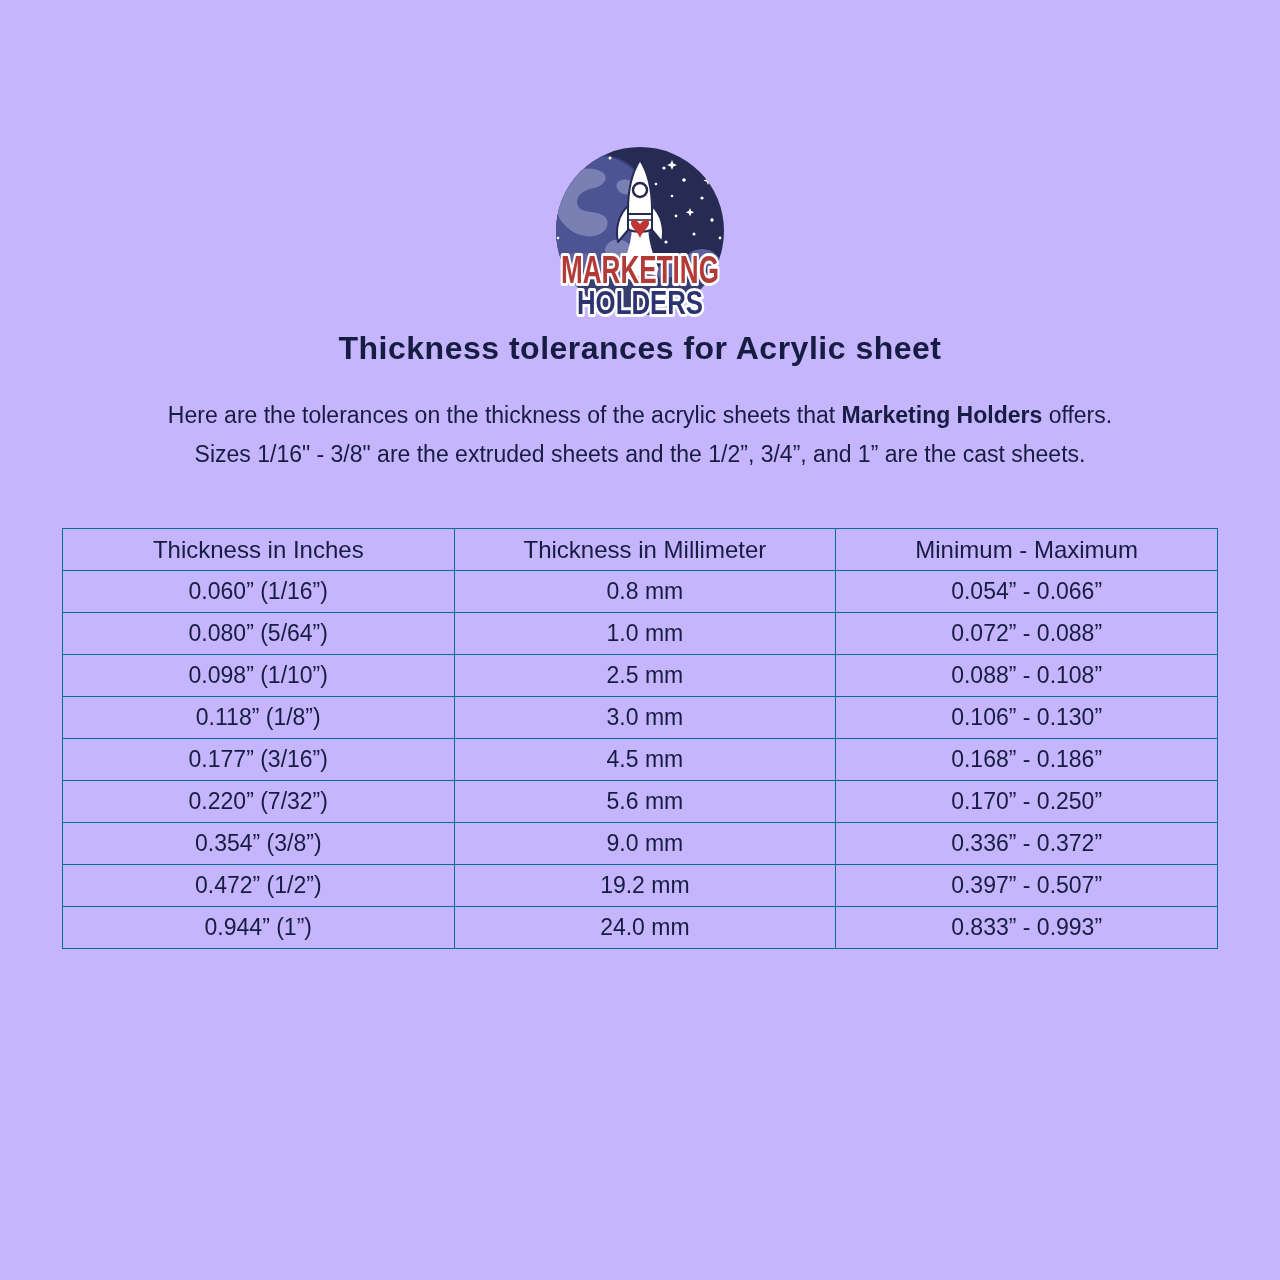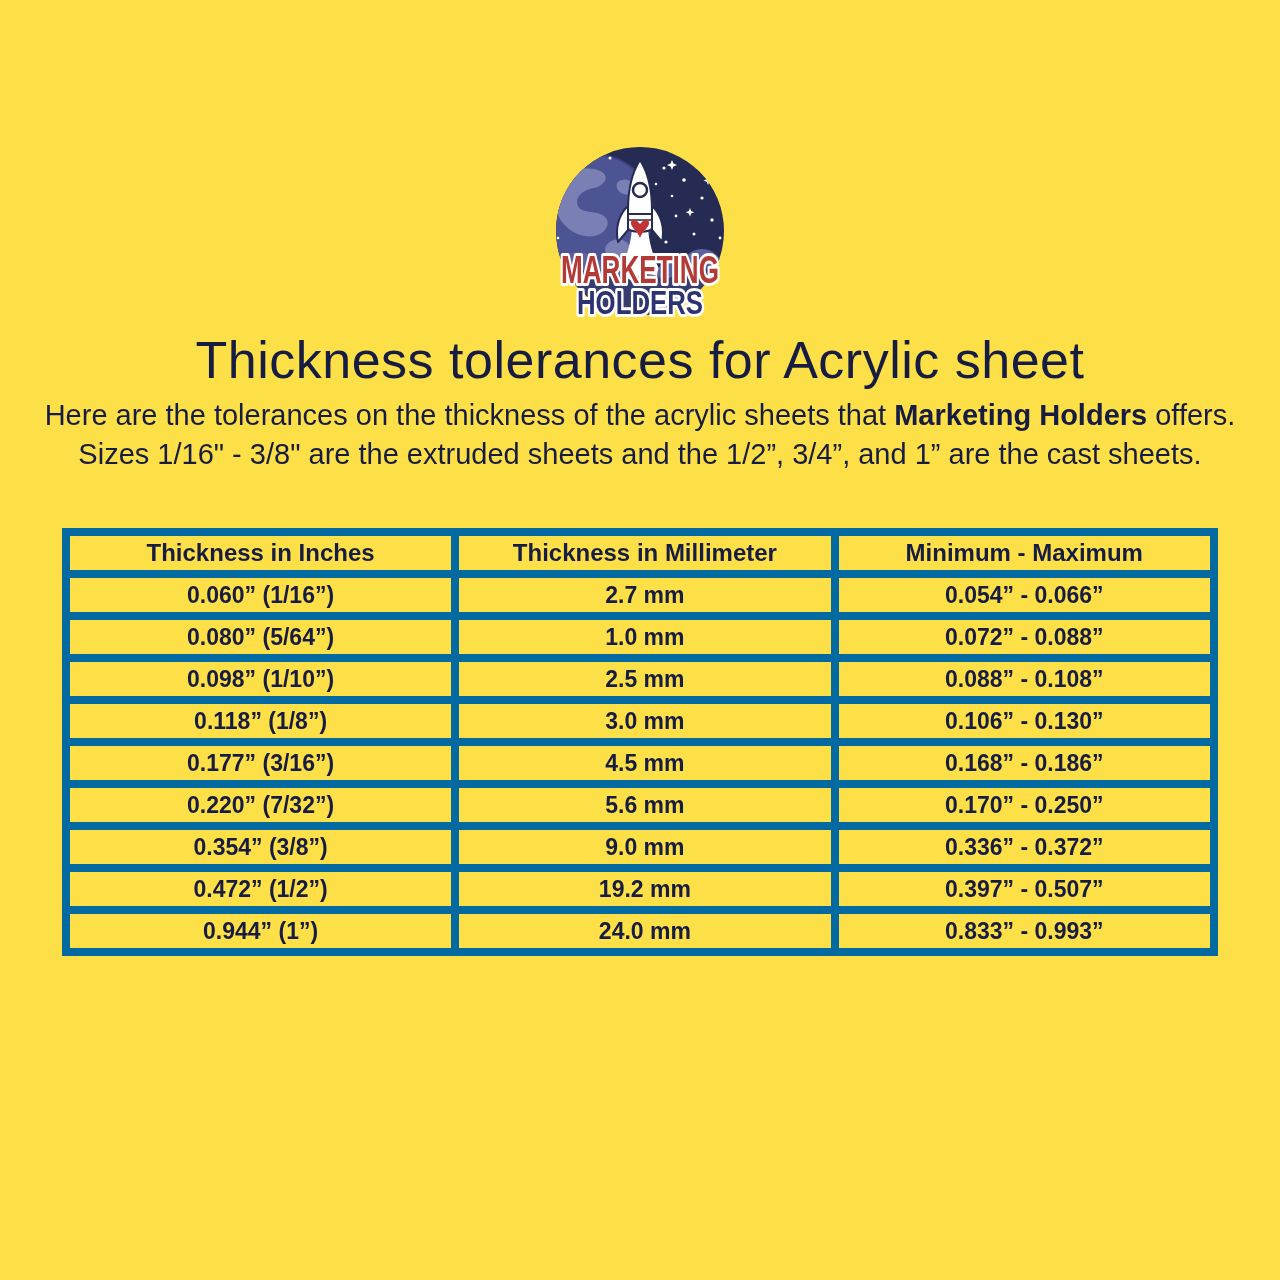--- a/index.html
+++ b/index.html
@@ -1,75 +1,75 @@
 <!DOCTYPE html>
 <html><head>
 <meta charset="utf-8">
 <style>
   * { box-sizing: border-box; }
   html, body { margin: 0; padding: 0; background: #ffffff; }
   .page {
     position: relative;
     width: 1280px;
     height: 1280px;
-    background: #fde047;
+    background: #c4b5fd;
     font-family: "Liberation Sans", sans-serif;
     color: #171c42;
     overflow: hidden;
   }
   .logo-wrap {
     position: absolute;
     top: 146px;
     left: 50%;
     transform: translateX(-50%);
     width: 192px;
     height: 172px;
   }
   .page-title {
     position: absolute;
     top: 330px;
     left: 0;
     width: 100%;
     text-align: center;
-    font-size: 52px;
-    font-weight: 400;
+    font-size: 32px;
+    font-weight: 700;
     letter-spacing: 0.5px;
     color: #171c42;
   }
   .intro {
     position: absolute;
     top: 396px;
     left: 0;
     width: 100%;
     text-align: center;
-    font-size: 29px;
+    font-size: 23px;
     line-height: 39px;
     color: #171c42;
   }
   .intro b { font-weight: 700; }
   .table-wrap {
     position: absolute;
     top: 528px;
     left: 62px;
     width: 1156px;
   }
   table.tolerance {
     width: 100%;
     border-collapse: collapse;
     table-layout: fixed;
   }
   table.tolerance th,
   table.tolerance td {
-    border: 8px solid #0369a1;
+    border: 1px solid #0369a1;
     height: 42px;
     padding: 0 4px;
     text-align: center;
     vertical-align: middle;
     font-size: 23px;
-    font-weight: 700;
+    font-weight: 400;
     color: #171c42;
     white-space: nowrap;
     overflow: hidden;
   }
   table.tolerance th { font-size: 24px; }
   .logo-svg text {
     font-family: "Liberation Sans", sans-serif;
     font-weight: bold;
     text-anchor: middle;
     paint-order: stroke;
@@ -179,21 +179,21 @@
       <thead>
         <tr>
           <th>Thickness in Inches</th>
           <th>Thickness in Millimeter</th>
           <th>Minimum - Maximum</th>
         </tr>
       </thead>
       <tbody>
           <tr>
     <td>0.060” (1/16”)</td>
-    <td>2.7 mm</td>
+    <td>0.8 mm</td>
     <td>0.054” - 0.066”</td>
   </tr>
           <tr>
     <td>0.080” (5/64”)</td>
     <td>1.0 mm</td>
     <td>0.072” - 0.088”</td>
   </tr>
           <tr>
     <td>0.098” (1/10”)</td>
     <td>2.5 mm</td>

